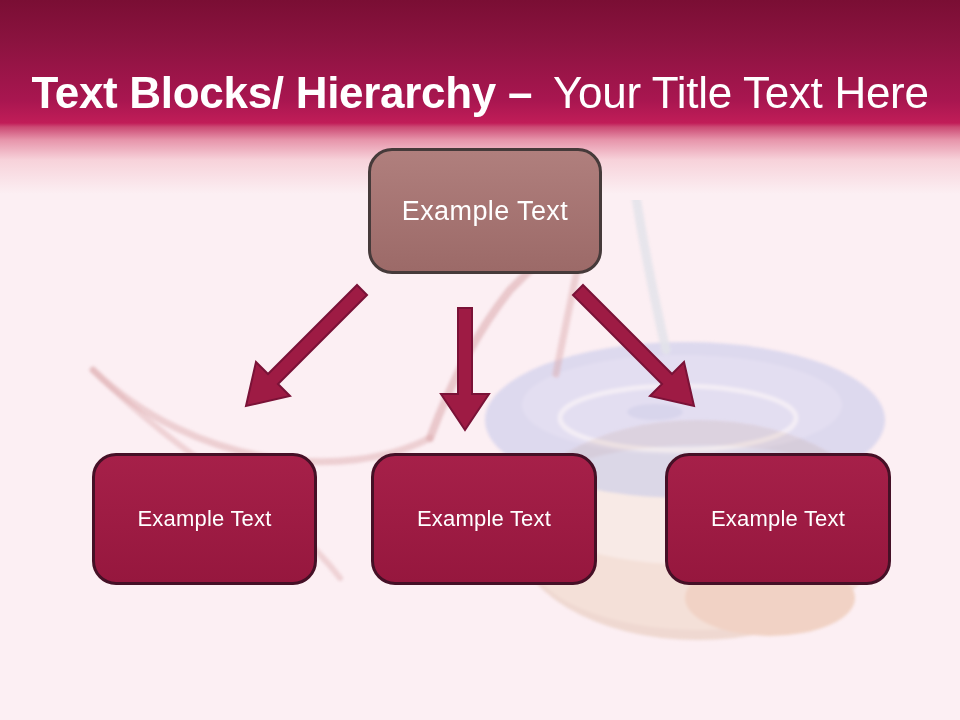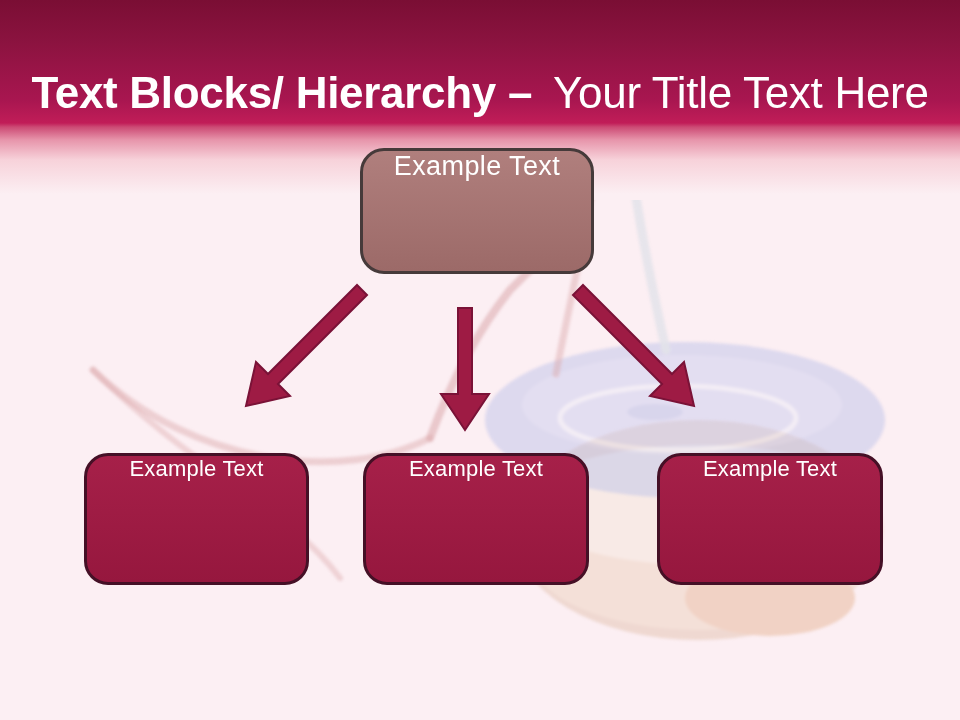--- a/index.html
+++ b/index.html
@@ -38,22 +38,22 @@
     position:absolute;left:0;top:0;z-index:1;
     filter:blur(1.5px);
   }
   
   .arrows{position:absolute;left:0;top:0;z-index:3;}
   .arrows polygon{fill:#9e1b44;stroke:#7a1237;stroke-width:2;}
   
   .box{
     position:absolute;z-index:4;
     border-radius:24px;
-    display:flex;align-items:flex-start;justify-content:center;
-    color:#ffffff;text-align:center;
+    display:flex;align-items:center;justify-content:center;
+    color:#ffffff;text-align:center;margin-left:8px;
   }
   .top-box{
     left:360px;top:148px;width:228px;height:120px;
     background:linear-gradient(to bottom,#b07f7d,#9c6a68);
     border:3px solid #463a3a;
     font-size:27px;letter-spacing:0.4px;
   }
   .bottom-box{
     top:453px;width:220px;height:126px;
     background:linear-gradient(to bottom,#a62049,#96173e);

